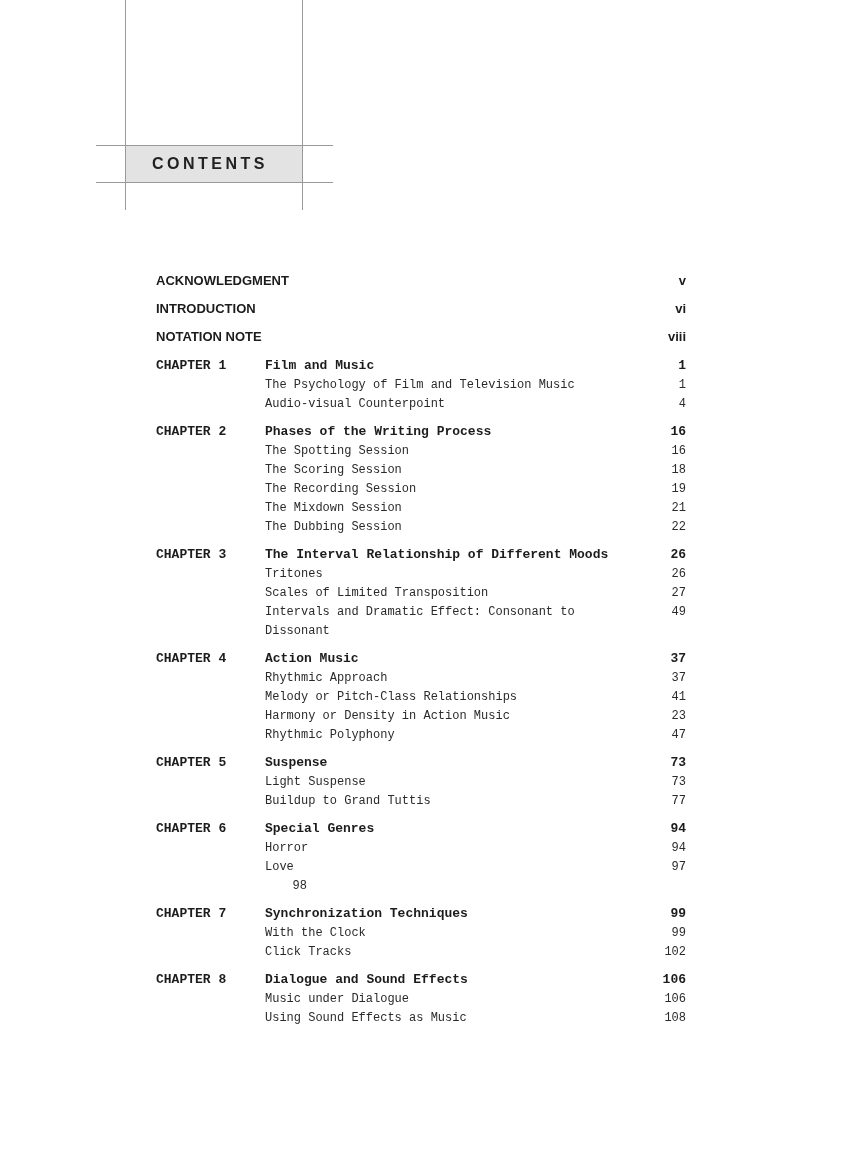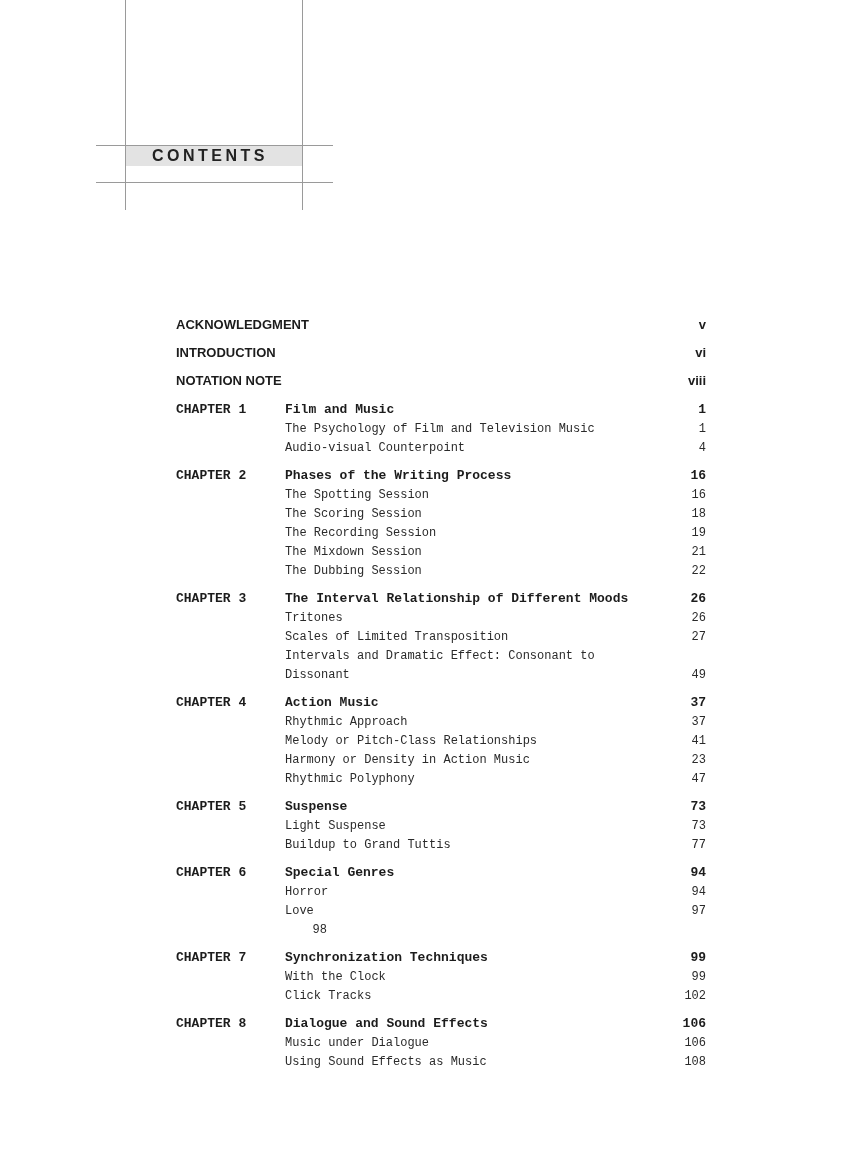--- a/index.html
+++ b/index.html
@@ -19,40 +19,39 @@
   .vline-left   { left: 125px; top: 0;     width: 1px;   height: 210px; }
   .vline-right  { left: 302px; top: 0;     width: 1px;   height: 210px; }
   .hline-top    { left: 96px;  top: 145px; width: 237px; height: 1px; }
   .hline-bottom { left: 96px;  top: 182px; width: 237px; height: 1px; }
 
   .contents-box {
     position: absolute;
     left: 126px;
     top: 146px;
     width: 176px;
-    height: 20px;
+    height: 36px;
     background: #e3e3e3;
     display: flex;
     align-items: center;
     padding-left: 26px;
   }
   .contents-heading {
     font-size: 16px;
     font-weight: bold;
     letter-spacing: 3.5px;
     color: #222222;
   }
 
   
   .toc {
     position: absolute;
-    left: 176px;
+    left: 156px;
     top: 272px;
     width: 530px;
-    margin-top: 44px;
   }
 
   .row {
     display: flex;
     align-items: baseline;
   }
 
   .fm-row {
     line-height: 18px;
     margin-bottom: 10px;
@@ -67,21 +66,20 @@
     line-height: 20px;
     font-size: 13px;
     font-weight: bold;
   }
 
   .sub-row {
     line-height: 19px;
     font-size: 12px;
     font-weight: normal;
     color: #2a2a2a;
-    align-items: flex-end;
   }
 
   .col-label {
     width: 109px;
     flex-shrink: 0;
   }
   .col-title { flex: 1; }
   .col-page {
     min-width: 42px;
     text-align: right;

